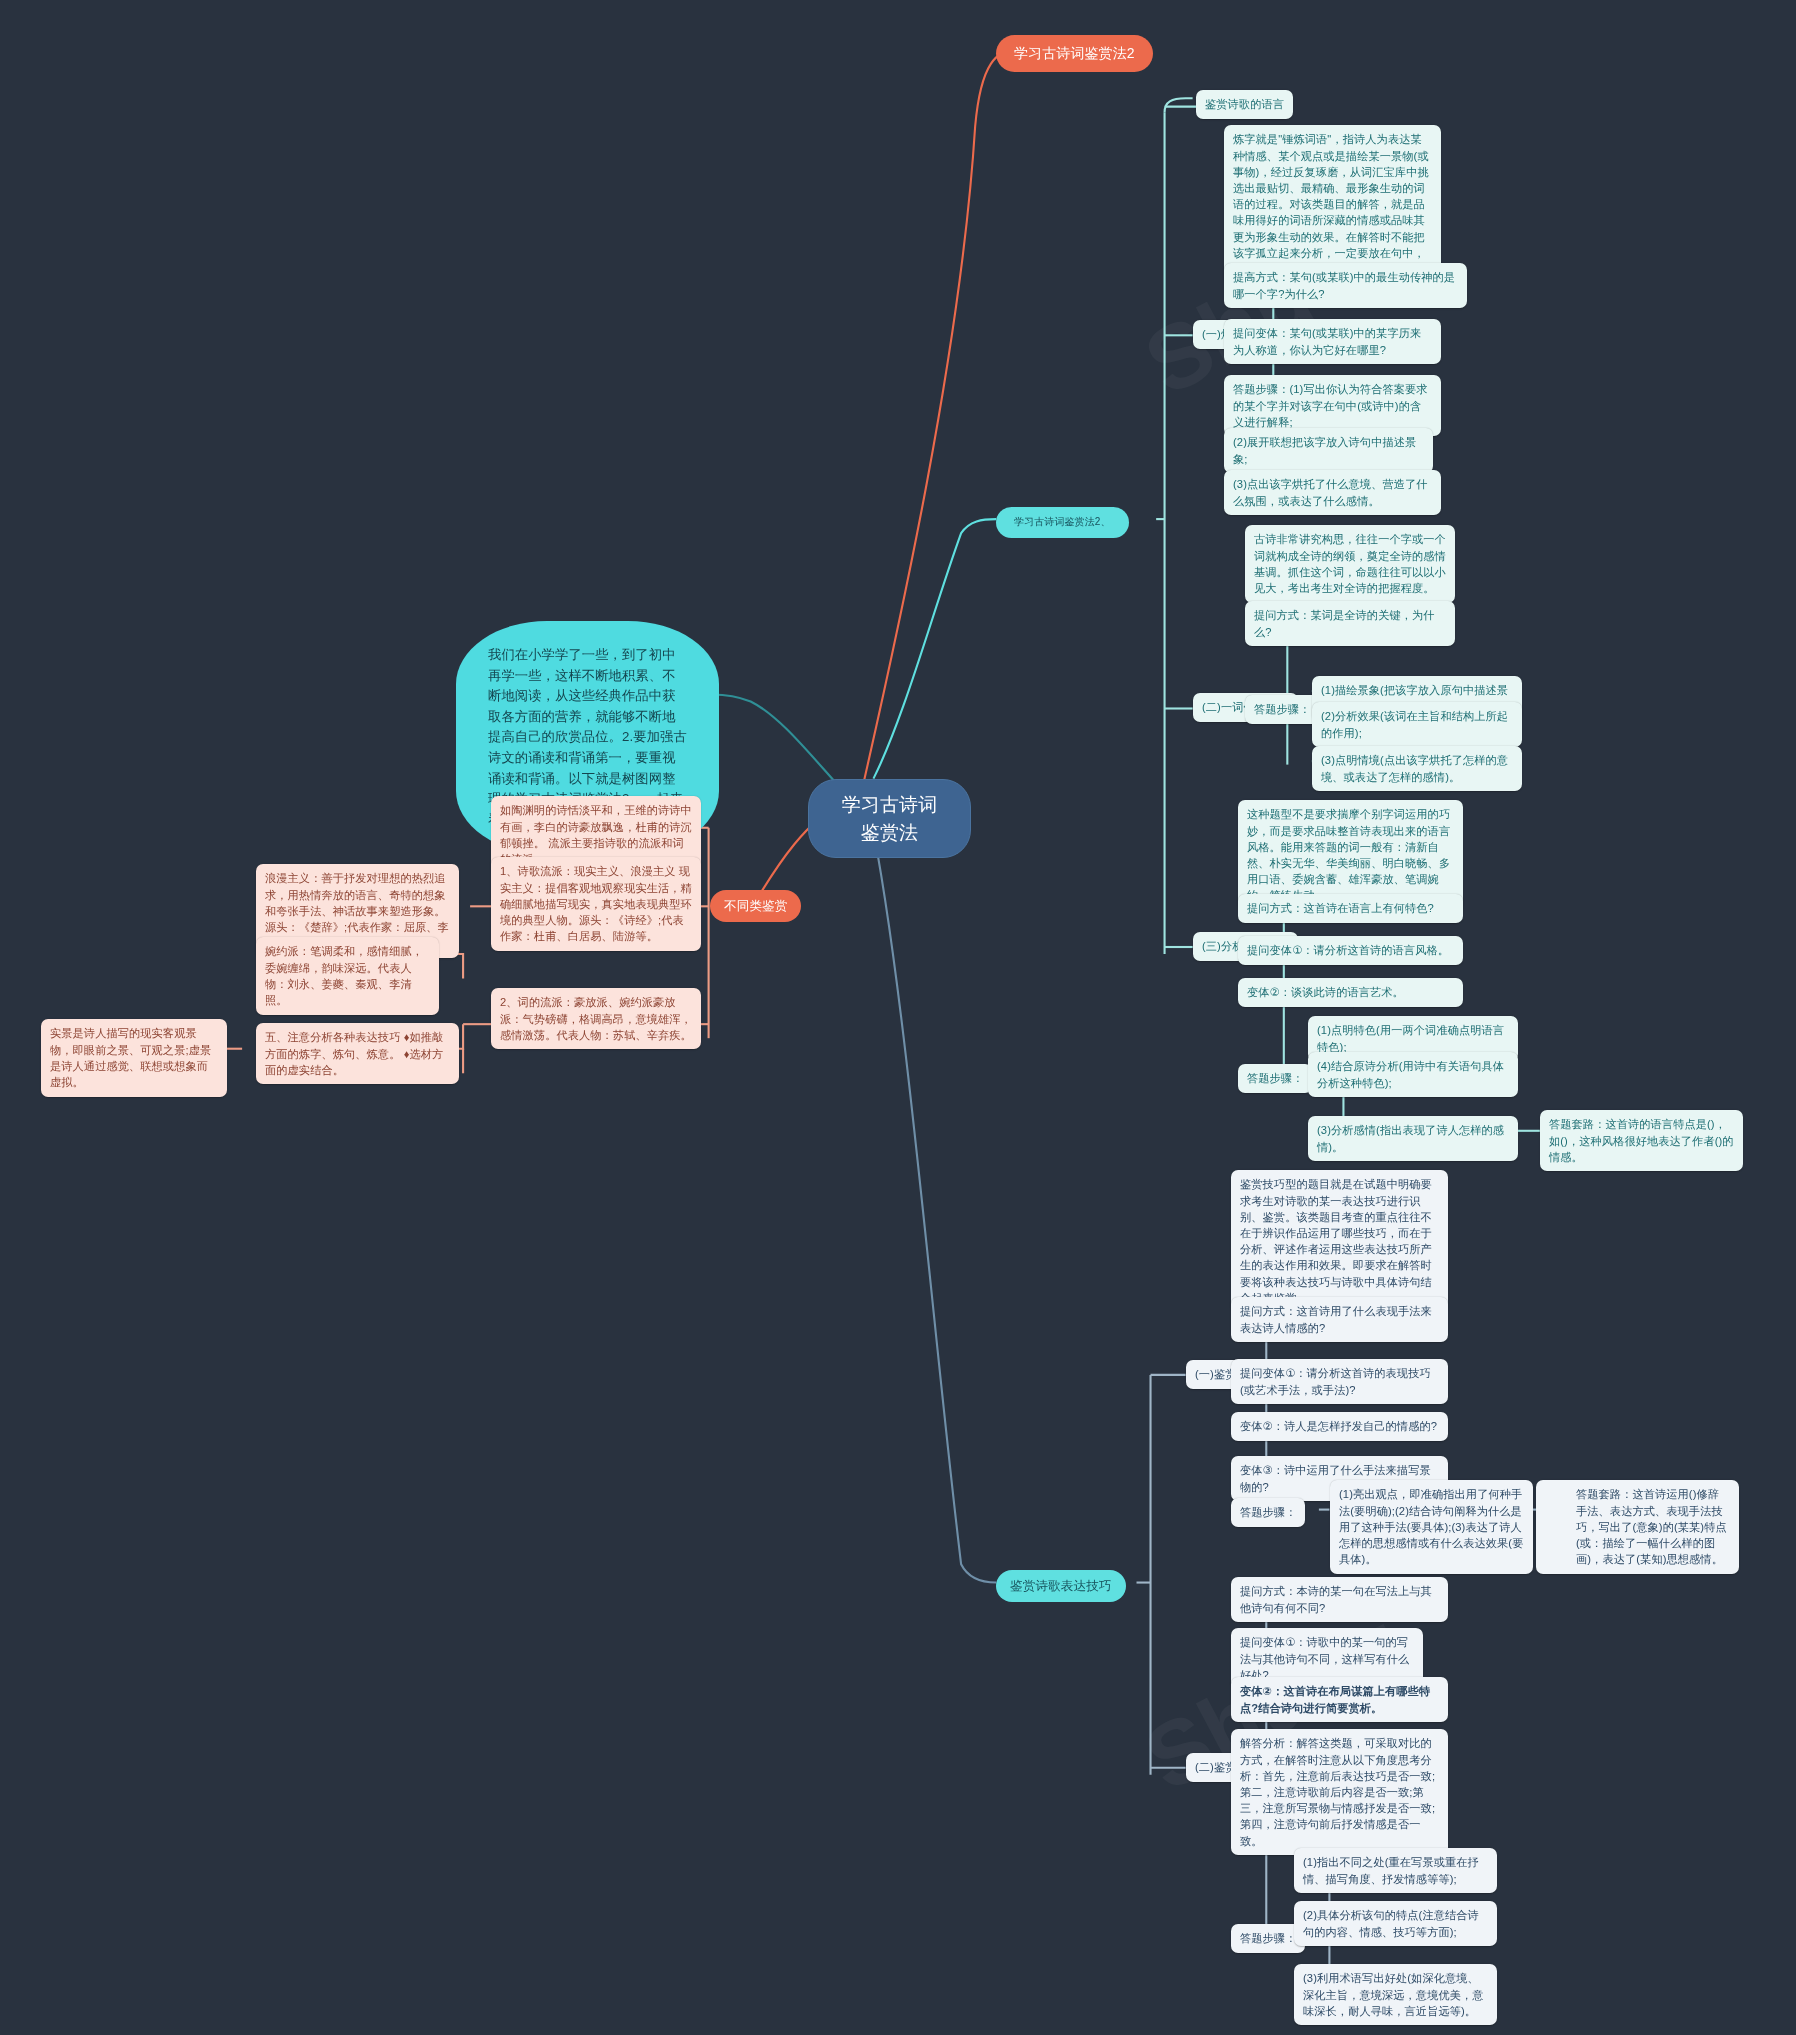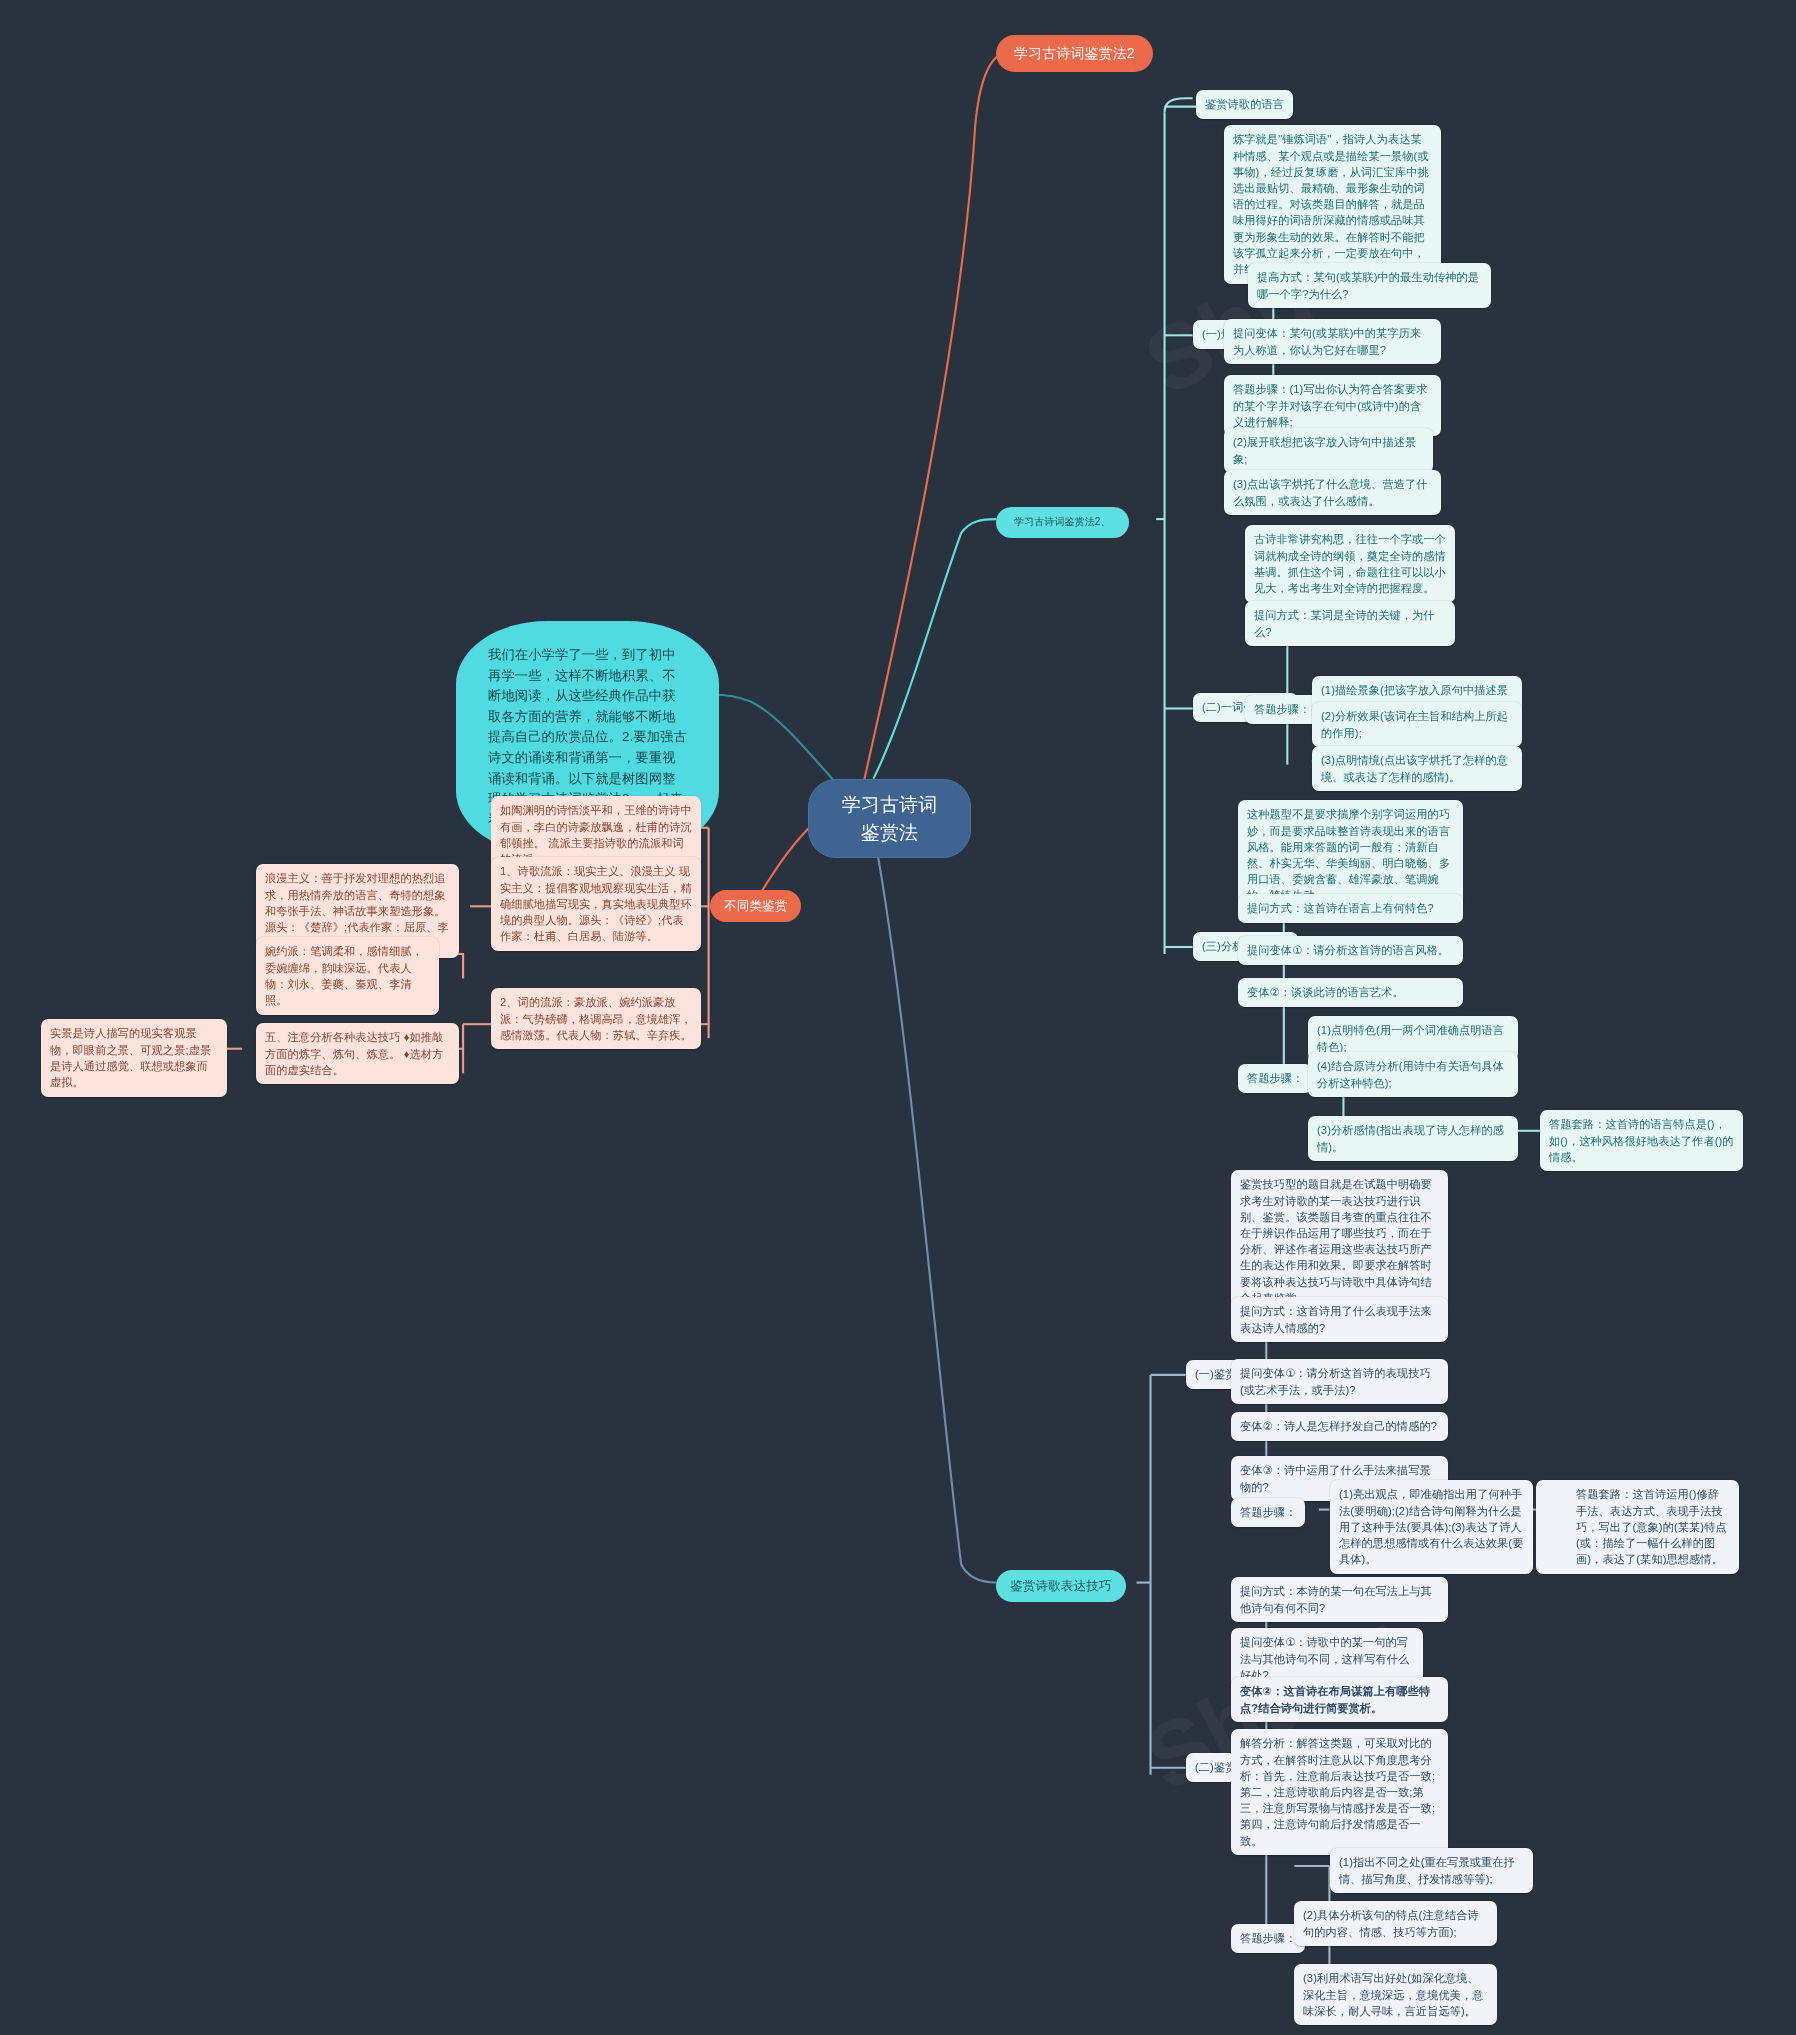--- a/index.html
+++ b/index.html
@@ -189,21 +189,21 @@
   <div class="node bubble-cyan" style="left:456px;top:621px;width:263px;">我们在小学学了一些，到了初中再学一些，这样不断地积累、不断地阅读，从这些经典作品中获取各方面的营养，就能够不断地提高自己的欣赏品位。2.要加强古诗文的诵读和背诵第一，要重视诵读和背诵。以下就是树图网整理的学习古诗词鉴赏法2，一起来看看吧!</div>
 
   <div class="node pill-cyan" style="left:996px;top:1570px;font-size:12.6px;padding:7px 14px;">鉴赏诗歌表达技巧</div>
 
   <div class="node box-cyan-sm" style="left:1196px;top:90px;">鉴赏诗歌的语言</div>
 
   <div class="node box-cyan" style="left:1193px;top:320px;white-space:nowrap;">(一)炼字型</div>
 
   <div class="node box-cyan" style="left:1224px;top:125px;width:217px;">炼字就是"锤炼词语"，指诗人为表达某种情感、某个观点或是描绘某一景物(或事物)，经过反复琢磨，从词汇宝库中挑选出最贴切、最精确、最形象生动的词语的过程。对该类题目的解答，就是品味用得好的词语所深藏的情感或品味其更为形象生动的效果。在解答时不能把该字孤立起来分析，一定要放在句中，并结合全诗的意境、情感来理解分析。</div>
 
-  <div class="node box-cyan" style="left:1224px;top:263px;width:243px;margin-left:24px;">提高方式：某句(或某联)中的最生动传神的是哪一个字?为什么?</div>
+  <div class="node box-cyan" style="left:1224px;top:263px;width:243px;">提高方式：某句(或某联)中的最生动传神的是哪一个字?为什么?</div>
   <div class="node box-cyan" style="left:1224px;top:319px;width:217px;">提问变体：某句(或某联)中的某字历来为人称道，你认为它好在哪里?</div>
   <div class="node box-cyan" style="left:1224px;top:375px;width:217px;">答题步骤：(1)写出你认为符合答案要求的某个字并对该字在句中(或诗中)的含义进行解释;</div>
   <div class="node box-cyan" style="left:1224px;top:428px;width:209px;">(2)展开联想把该字放入诗句中描述景象;</div>
   <div class="node box-cyan" style="left:1224px;top:470px;width:217px;">(3)点出该字烘托了什么意境、营造了什么氛围，或表达了什么感情。</div>
 
   <div class="node box-cyan" style="left:1193px;top:693px;white-space:nowrap;">(二)一词领全诗型</div>
 
   <div class="node box-cyan" style="left:1245px;top:525px;width:210px;">古诗非常讲究构思，往往一个字或一个词就构成全诗的纲领，奠定全诗的感情基调。抓住这个词，命题往往可以以小见大，考出考生对全诗的把握程度。</div>
   <div class="node box-cyan" style="left:1245px;top:601px;width:210px;">提问方式：某词是全诗的关键，为什么?</div>
   <div class="node box-cyan-sm" style="left:1245px;top:695px;">答题步骤：</div>
@@ -245,18 +245,18 @@
   <div class="node box-slate" style="left:1330px;top:1480px;width:203px;">(1)亮出观点，即准确指出用了何种手法(要明确);(2)结合诗句阐释为什么是用了这种手法(要具体);(3)表达了诗人怎样的思想感情或有什么表达效果(要具体)。</div>
   <div class="node box-slate" style="left:1536px;top:1480px;width:203px;padding-left:40px;">答题套路：这首诗运用()修辞手法、表达方式、表现手法技巧，写出了(意象)的(某某)特点(或：描绘了一幅什么样的图画)，表达了(某知)思想感情。</div>
 
   <div class="node box-slate" style="left:1186px;top:1753px;white-space:nowrap;">(二)鉴赏结构型</div>
 
   <div class="node box-slate" style="left:1231px;top:1577px;width:217px;">提问方式：本诗的某一句在写法上与其他诗句有何不同?</div>
   <div class="node box-slate" style="left:1231px;top:1628px;width:192px;">提问变体①：诗歌中的某一句的写法与其他诗句不同，这样写有什么好处?</div>
   <div class="node box-slate" style="left:1231px;top:1677px;width:217px;font-weight:bold;">变体②：这首诗在布局谋篇上有哪些特点?结合诗句进行简要赏析。</div>
   <div class="node box-slate" style="left:1231px;top:1729px;width:217px;">解答分析：解答这类题，可采取对比的方式，在解答时注意从以下角度思考分析：首先，注意前后表达技巧是否一致;第二，注意诗歌前后内容是否一致;第三，注意所写景物与情感抒发是否一致;第四，注意诗句前后抒发情感是否一致。</div>
   <div class="node box-slate-sm" style="left:1231px;top:1924px;">答题步骤：</div>
-  <div class="node box-slate" style="left:1294px;top:1848px;width:203px;margin-left:36px;">(1)指出不同之处(重在写景或重在抒情、描写角度、抒发情感等等);</div>
+  <div class="node box-slate" style="left:1294px;top:1848px;width:203px;">(1)指出不同之处(重在写景或重在抒情、描写角度、抒发情感等等);</div>
   <div class="node box-slate" style="left:1294px;top:1901px;width:203px;">(2)具体分析该句的特点(注意结合诗句的内容、情感、技巧等方面);</div>
   <div class="node box-slate" style="left:1294px;top:1964px;width:203px;">(3)利用术语写出好处(如深化意境、深化主旨，意境深远，意境优美，意味深长，耐人寻味，言近旨远等)。</div>
 
 </div>
 
 
 </body></html>

